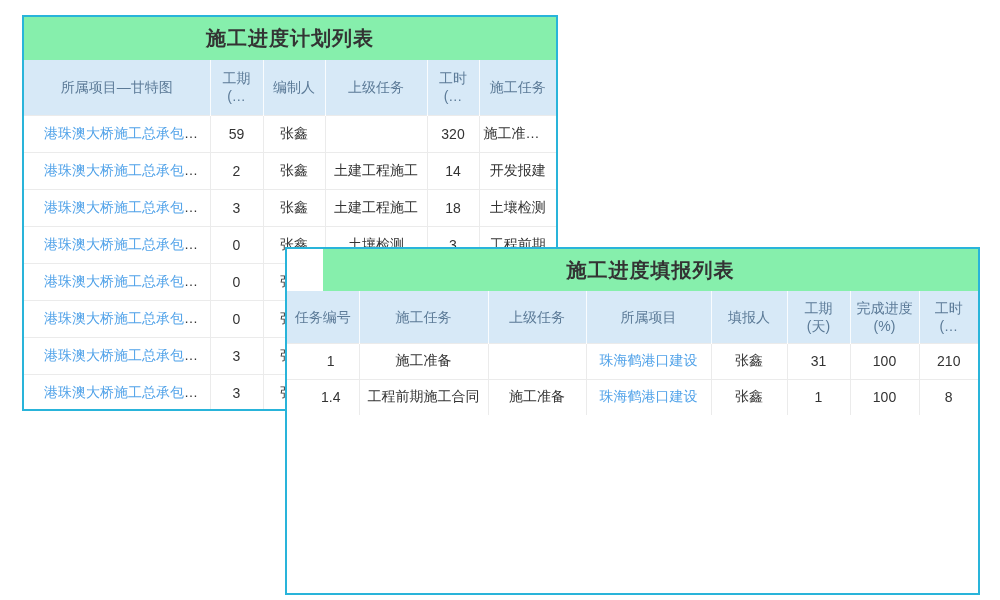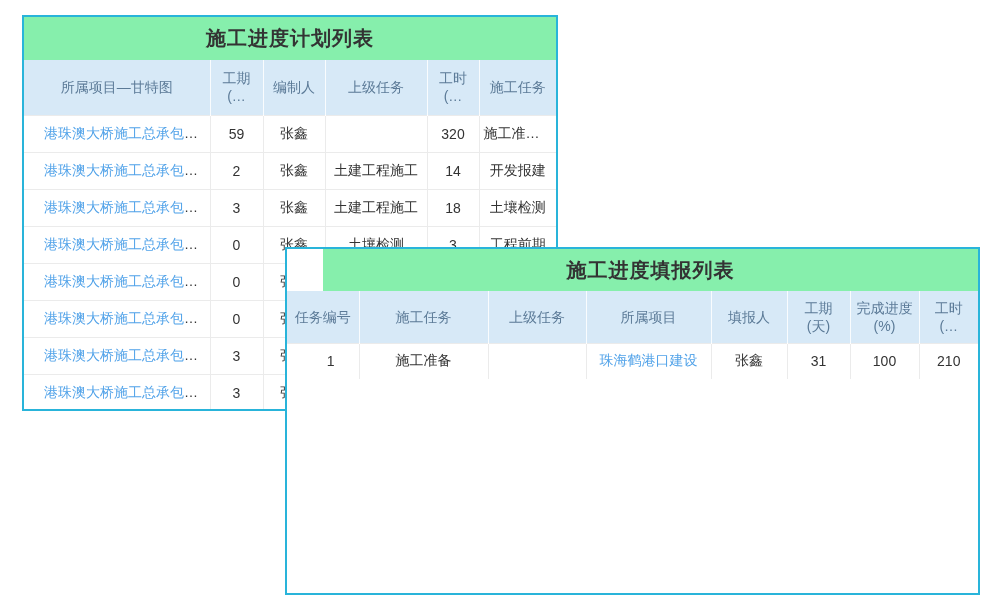--- a/index.html
+++ b/index.html
@@ -208,17 +208,27 @@
           <td><span class="link">珠海鹤港口建设</span></td>
           <td>张鑫</td>
           <td>31</td>
           <td>100</td>
           <td>210</td>
         </tr>
 
 
 
 
+        <tr>
+          <td>1.4</td>
+          <td>工程前期施工合同</td>
+          <td>施工准备</td>
+          <td><span class="link">珠海鹤港口建设</span></td>
+          <td>张鑫</td>
+          <td>1</td>
+          <td>100</td>
+          <td>8</td>
+        </tr>
 
 
       </tbody>
   </table>
 </div>
 
 </body></html>

